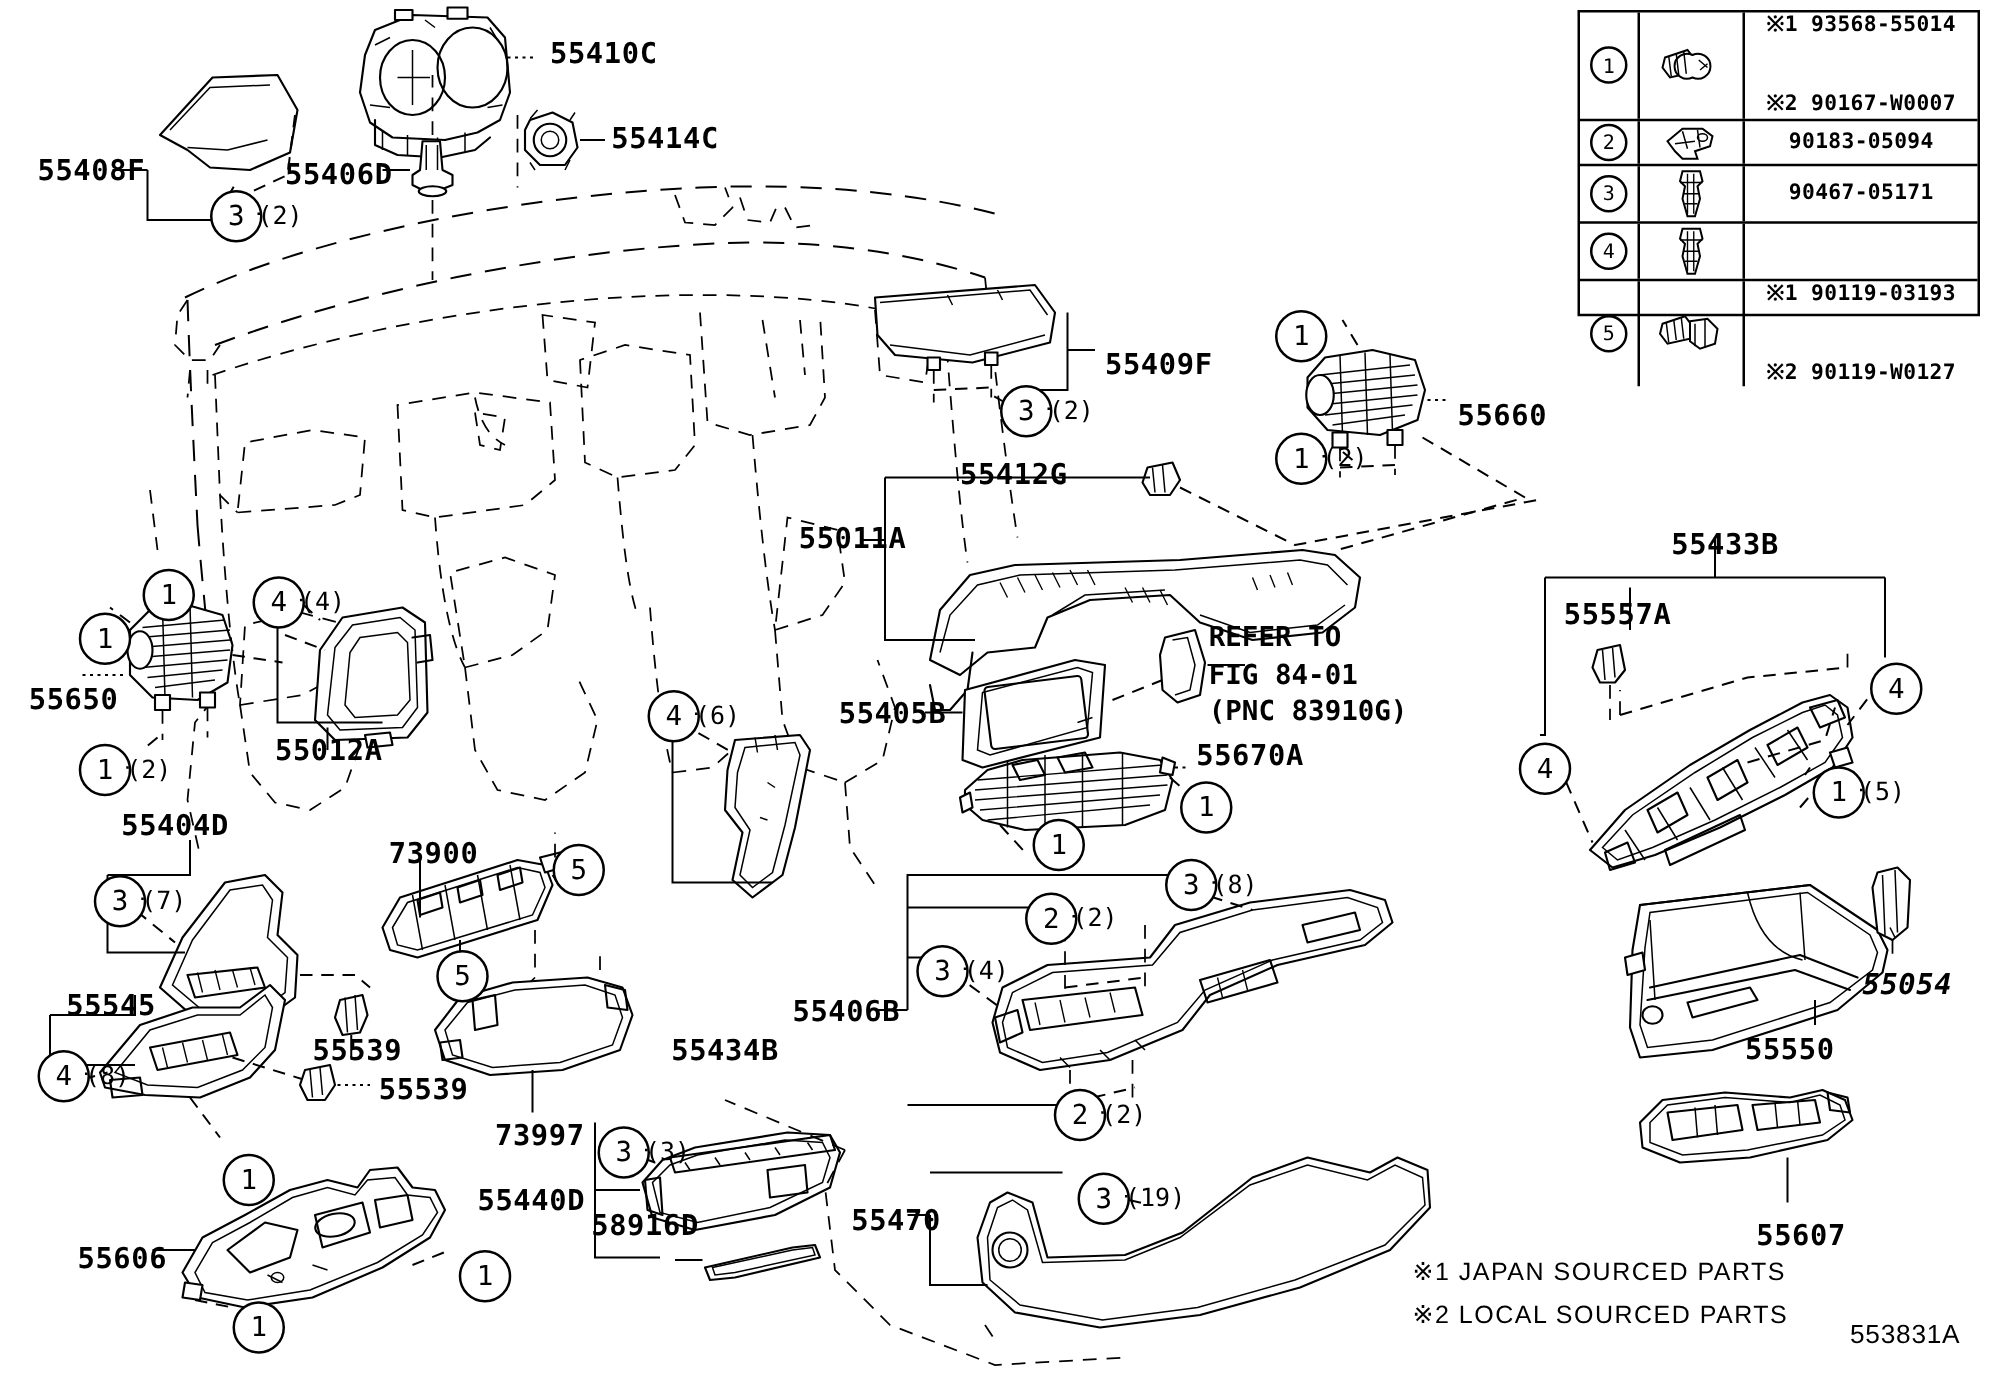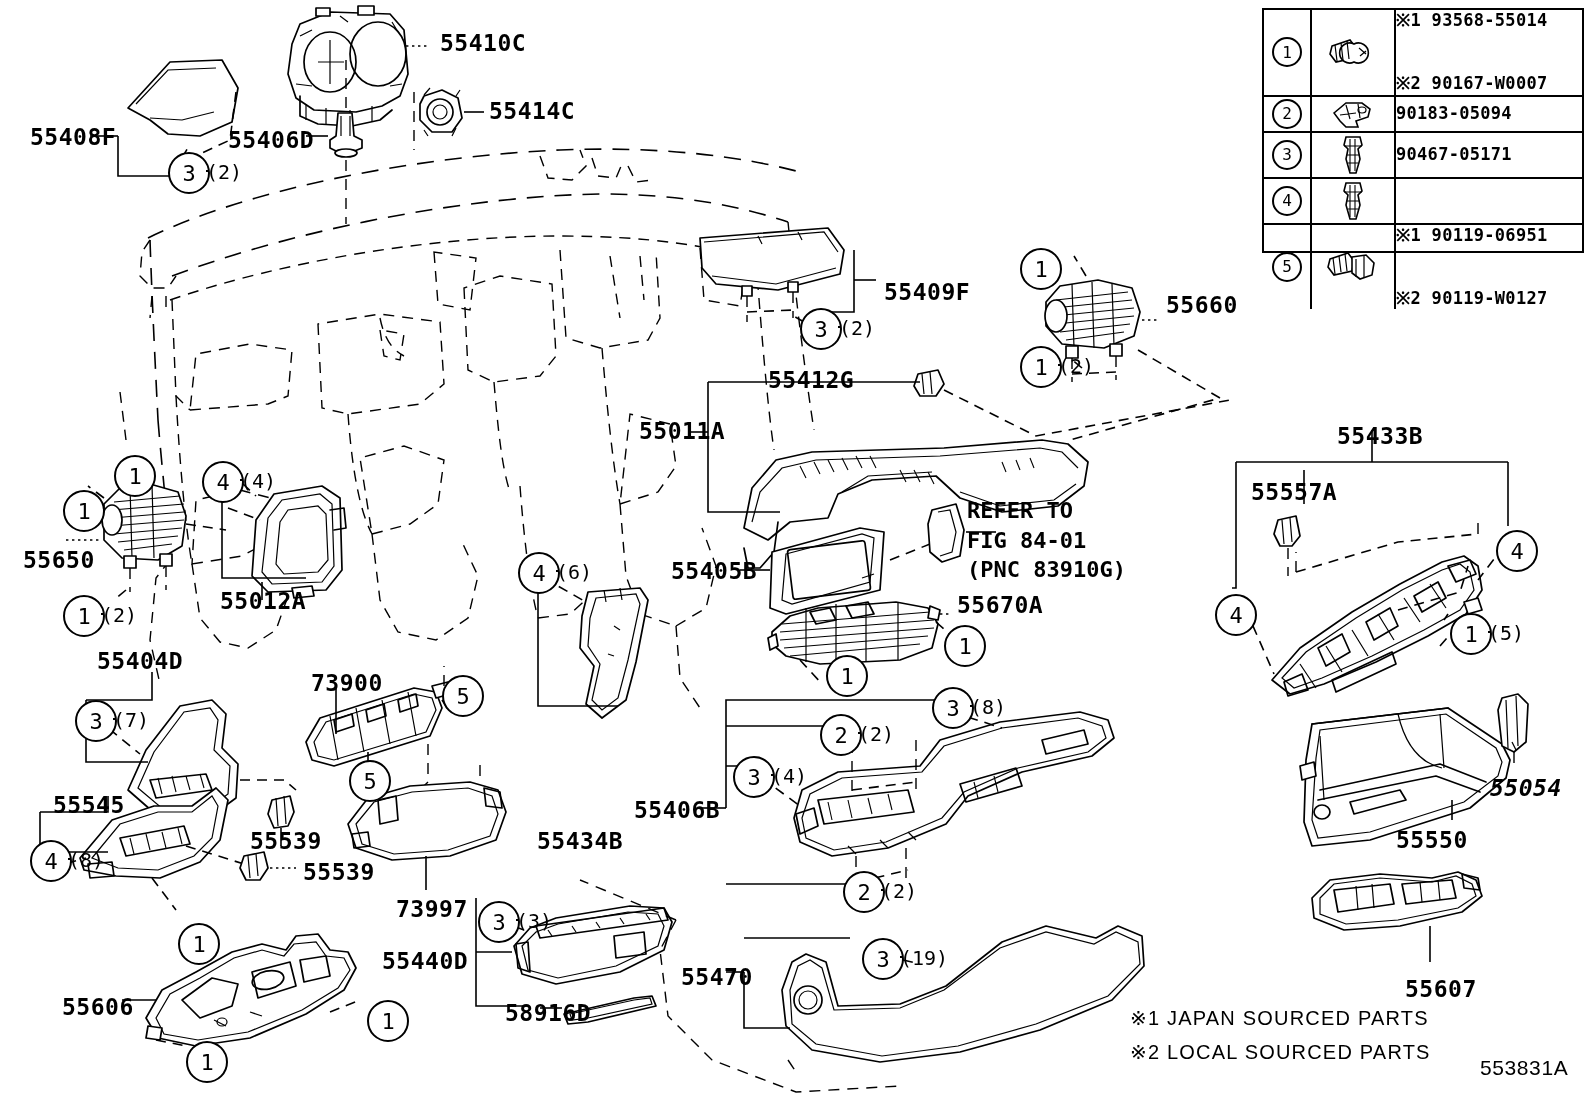--- a/index.html
+++ b/index.html
@@ -24,21 +24,21 @@
          font-family:"DejaVu Sans Mono","Liberation Mono",monospace;font-size:22px;}
 
   
   #legend{position:absolute;left:1262px;top:8px;width:322px;height:245px;
           border:2.5px solid #000;background:#fff;box-sizing:border-box;
           display:flex;flex-direction:column;}
   #legend .lrow{display:flex;flex:1;border-bottom:2px solid #000;}
   #legend .lrow:last-child{border-bottom:none;}
   #legend .c1{width:46px;border-right:2px solid #000;display:flex;align-items:center;justify-content:center;}
   #legend .c2{width:82px;border-right:2px solid #000;display:flex;align-items:center;justify-content:center;}
-  #legend .c3{flex:1;display:flex;flex-direction:column;justify-content:center;
+  #legend .c3{flex:1;display:flex;flex-direction:column;align-items:center;justify-content:center;
               font-family:"DejaVu Sans Mono","Liberation Mono",monospace;font-weight:bold;
               font-size:17px;letter-spacing:.3px;line-height:1.25;gap:42px;}
   #legend .num{width:26px;height:26px;border:2px solid #000;border-radius:50%;
                display:flex;align-items:center;justify-content:center;font-size:16px;
                font-family:"DejaVu Sans Mono","Liberation Mono",monospace;}
 </style>
 </head>
 <body>
 
 <div id="stage">
@@ -537,38 +537,38 @@
       <div class="qty" style="left: 900px; top: 948px;">(19)</div>
       <div style="position: absolute; left: 900px; top: 956px; width: 2px; height: 2px; background: rgb(0, 0, 0);"></div>
     </div>
 
   <div id="label-layer">
       <div class="lbl" style="left: 30px; top: 126px;">55408F</div>
       <div class="lbl" style="left: 228px; top: 129px;">55406D</div>
       <div class="lbl" style="left: 440px; top: 32px;">55410C</div>
       <div class="lbl" style="left: 489px; top: 100px;">55414C</div>
       <div class="lbl" style="left: 884px; top: 281px;">55409F</div>
-      <div class="lbl" style="left: 1166px; top: 294px;">55660</div>
+      <div class="lbl" style="left: 1166px; top: 322px;">55660</div>
       <div class="lbl" style="left: 729px; top: 369px; margin-left: 39px;">55412G</div>
       <div class="lbl" style="left: 639px; top: 420px;">55011A</div>
       <div class="lbl" style="left: 1337px; top: 425px;">55433B</div>
       <div class="lbl" style="left: 1251px; top: 481px;">55557A</div>
       <div class="lbl" style="left: 23px; top: 549px;">55650</div>
       <div class="lbl" style="left: 220px; top: 590px;">55012A</div>
       <div class="lbl" style="left: 671px; top: 560px;">55405B</div>
       <div class="lbl" style="left: 957px; top: 594px;">55670A</div>
       <div class="lbl" style="left: 537px; top: 830px;">55434B</div>
       <div class="lbl" style="left: 97px; top: 650px;">55404D</div>
       <div class="lbl" style="left: 311px; top: 672px;">73900</div>
       <div class="lbl" style="left: 53px; top: 794px;">55545</div>
       <div class="lbl" style="left: 250px; top: 830px;">55539</div>
       <div class="lbl" style="left: 303px; top: 861px;">55539</div>
       <div class="lbl" style="left: 396px; top: 898px;">73997</div>
       <div class="lbl" style="left: 382px; top: 950px;">55440D</div>
-      <div class="lbl" style="left: 473px; top: 1002px; margin-left: 32px;">58916D</div>
+      <div class="lbl" style="left: 473px; top: 970px;">58916D</div>
       <div class="lbl" style="left: 62px; top: 996px;">55606</div>
       <div class="lbl" style="left: 634px; top: 799px;">55406B</div>
       <div class="lbl" style="left: 681px; top: 966px;">55470</div>
       <div class="lbl" style="left: 1396px; top: 829px;">55550</div>
       <div class="lbl" style="left: 1490px; top: 777px; font-style: italic;">55054</div>
       <div class="lbl" style="left: 1405px; top: 978px;">55607</div>
     </div>
 
   <div id="legend">
       <div class="lrow">
@@ -654,21 +654,21 @@
               <path d="M4 10 L22 4 L28 12 L26 22 L8 26 L2 18 Z"></path>
               <path d="M26 8 L40 6 L48 14 L46 26 L34 30 L26 24 Z"></path>
             </g>
             <g stroke="#000" stroke-width="1.2" fill="none">
               <path d="M7 9 L9 25 M13 7 L15 23 M19 5 L21 22"></path>
               <path d="M30 10 L30 28 M38 7 L38 29"></path>
             </g>
           </svg>
         </div>
         <div class="c3">
-          <div>※1 90119-06951</div>
+          <div>※1 90119-03193</div>
           <div>※2 90119-W0127</div>
         </div>
       </div>
     </div>
 
   <div class="refer" style="left:967px;top:496px;">
     <div>REFER TO</div>
     <div>FIG 84-01</div>
     <div>(PNC 83910G)</div>
   </div>

